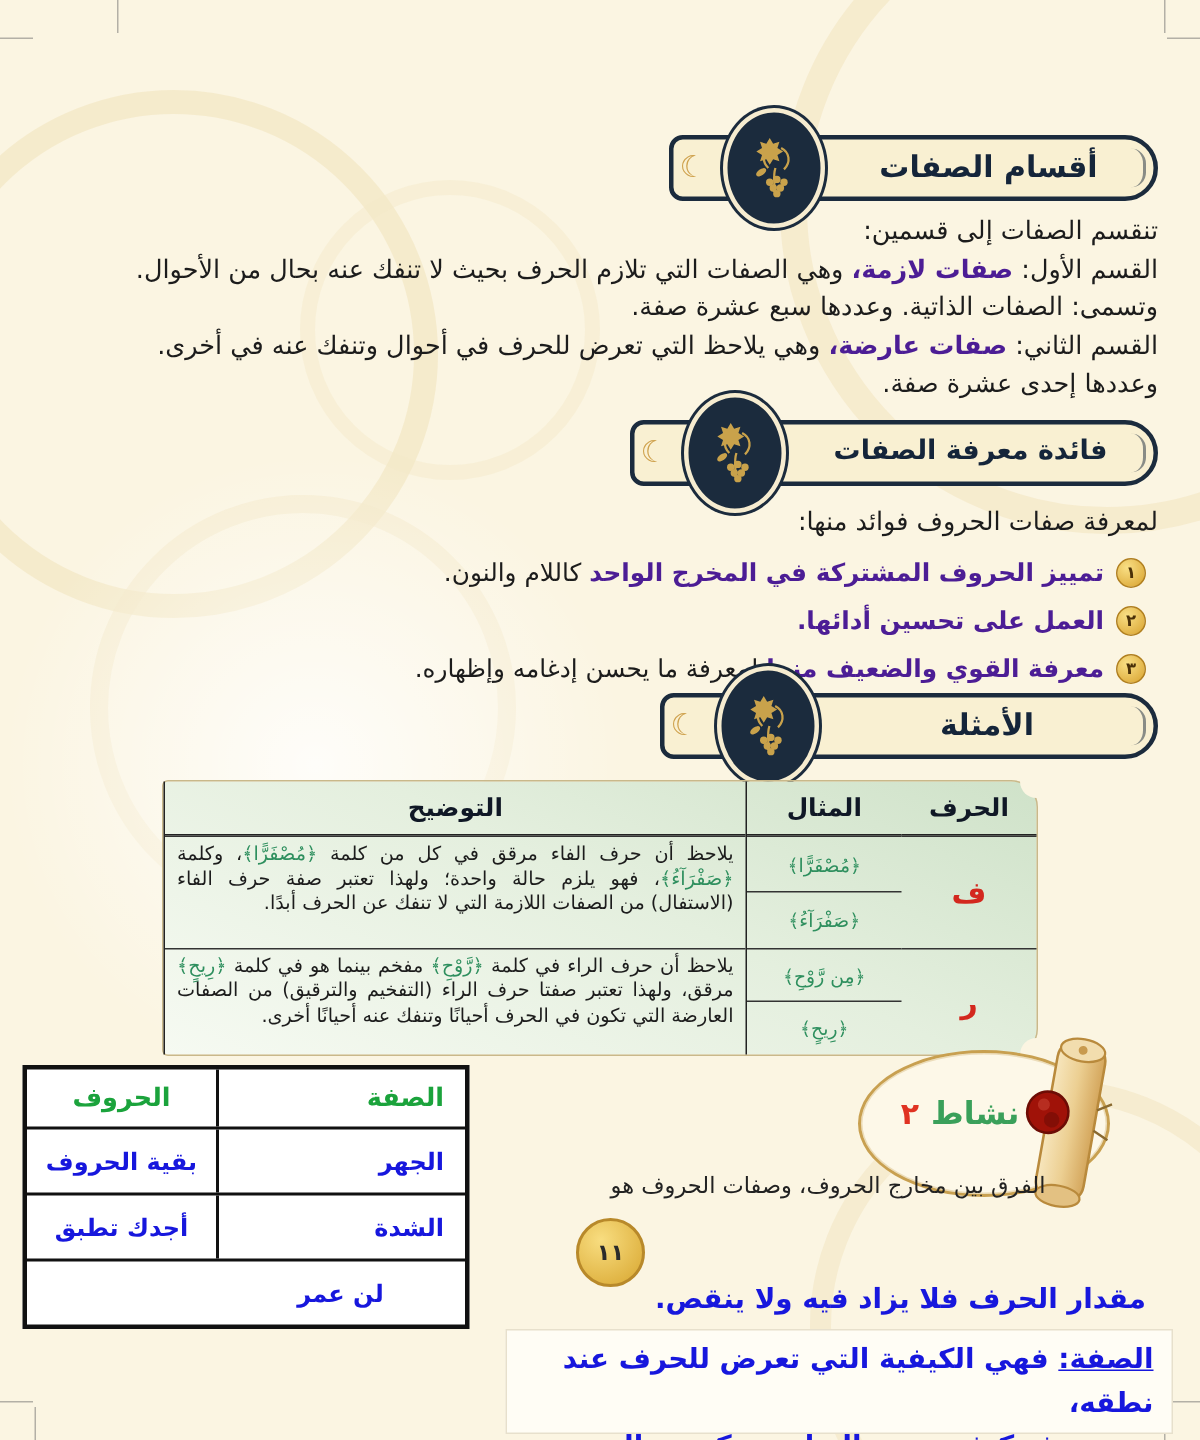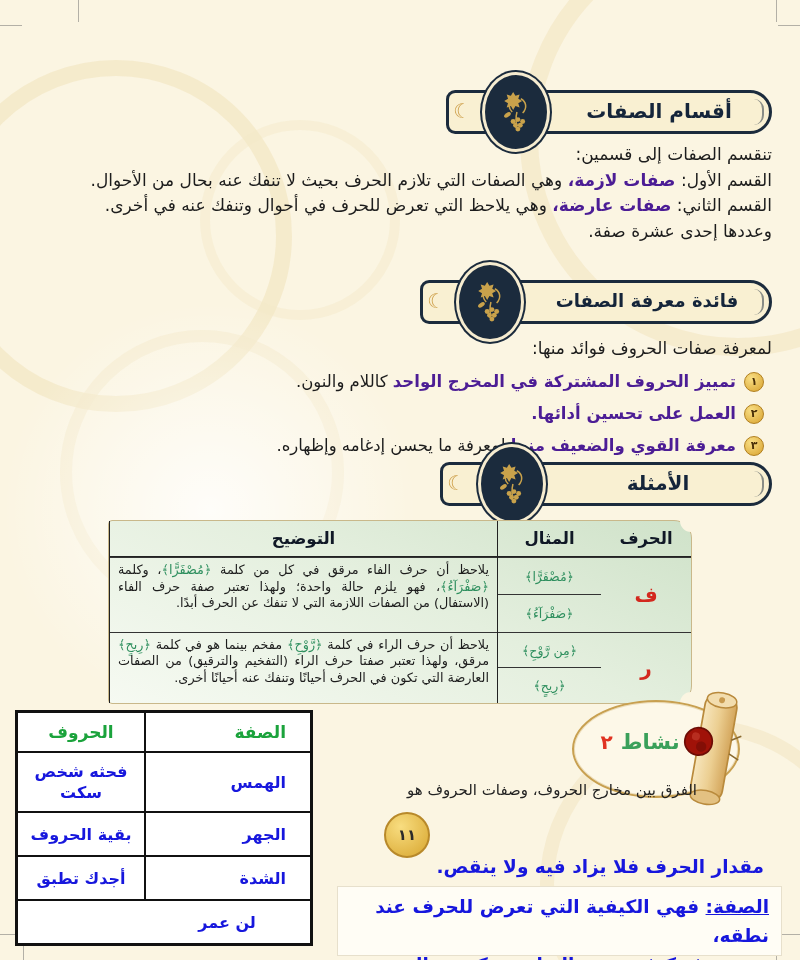--- a/index.html
+++ b/index.html
@@ -87,21 +87,21 @@
         display:flex;align-items:center;justify-content:center;z-index:1;}
   .strip2{left:337px;top:886px;width:445px;height:70px;z-index:2;padding:5px 12px;}
   .strip2 .blue-line{line-height:29px;}
 
   
   .anstable{position:absolute;left:15px;top:710px;width:298px;z-index:3;direction:rtl;
         background:#ffffff;border:3px solid #111;box-sizing:border-box;}
   .ans-row{display:grid;grid-template-columns:166px 1fr;}
   .ans-row + .ans-row{border-top:2px solid #111;}
   .ans-cell{box-sizing:border-box;display:flex;align-items:center;font-weight:bold;}
-  .ans-cell.c0{justify-content:flex-start;padding-right:24px;border-left:2px solid #111;}
+  .ans-cell.c0{justify-content:flex-start;padding-right:14px;border-left:2px solid #111;}
   .ans-cell.c1{justify-content:center;text-align:center;padding:2px 4px;}
   .ans-head .ans-cell{color:#1ba33c;font-size:17px;min-height:38px;}
   .ans-body .ans-cell{color:#1717dd;font-size:16px;min-height:42px;line-height:21px;}
 </style>
 </head>
 <body>
 
 <div id="page">
 
   <div class="orn o1"></div>
@@ -141,20 +141,21 @@
           <ellipse cx="11" cy="28" rx="4" ry="2.2" transform="rotate(-35 11 28)"></ellipse>
         </g>
       </svg>
     </div>
     <div class="banner-title" style="left:556px;top:99px;width:206px">أقسام الصفات</div>
   </div>
 
   <div class="para rtl">
     <div><span>تنقسم الصفات إلى قسمين:</span></div>
     <div><span>القسم الأول: </span><span class="seg-red">صفات لازمة،</span><span> وهي الصفات التي تلازم الحرف بحيث لا تنفك عنه بحال من الأحوال.</span></div>
+    <div><span>وتسمى: الصفات الذاتية. وعددها سبع عشرة صفة.</span></div>
     <div><span>القسم الثاني: </span><span class="seg-red">صفات عارضة،</span><span> وهي يلاحظ التي تعرض للحرف في أحوال وتنفك عنه في أخرى.</span></div>
     <div><span>وعددها إحدى عشرة صفة.</span></div>
   </div>
 
   <div class="banner">
     <div class="pill" style="left:420px;top:280px;width:352px;height:44px"></div>
     <span class="crescent" style="left:427px;top:291px">☾</span>
     <div class="medallion" style="left:456px;top:262px;width:62px;height:74px">
       <svg width="38" height="48" viewBox="0 0 40 50">
         <g fill="none" stroke="#c9a24b" stroke-width="1.6">
@@ -280,24 +281,20 @@
   <div class="strip strip2">
     <div class="blue-line"><span class="seg-blue-u">الصفة:</span><span> فهي الكيفية التي تعرض للحرف عند نطقه،</span></div>
     <div class="blue-line"><span>وبه تعرف كيفيته عند النطق به كجري الصوت وعدمه.</span></div>
   </div>
 
   <div class="anstable">
     <div class="ans-row ans-head">
       <div class="ans-cell c0">الصفة</div>
       <div class="ans-cell c1">الحروف</div>
     </div>
-    <div class="ans-row ans-body" style="min-height:58px">
-      <div class="ans-cell c0">الهمس</div>
-      <div class="ans-cell c1" style="max-width:128px">فحثه شخص سكت</div>
-    </div>
     <div class="ans-row ans-body">
       <div class="ans-cell c0">الجهر</div>
       <div class="ans-cell c1">بقية الحروف</div>
     </div>
     <div class="ans-row ans-body">
       <div class="ans-cell c0">الشدة</div>
       <div class="ans-cell c1">أجدك تطبق</div>
     </div>
     <div class="ans-row ans-body">
       <div class="ans-cell c1">لن عمر</div>

